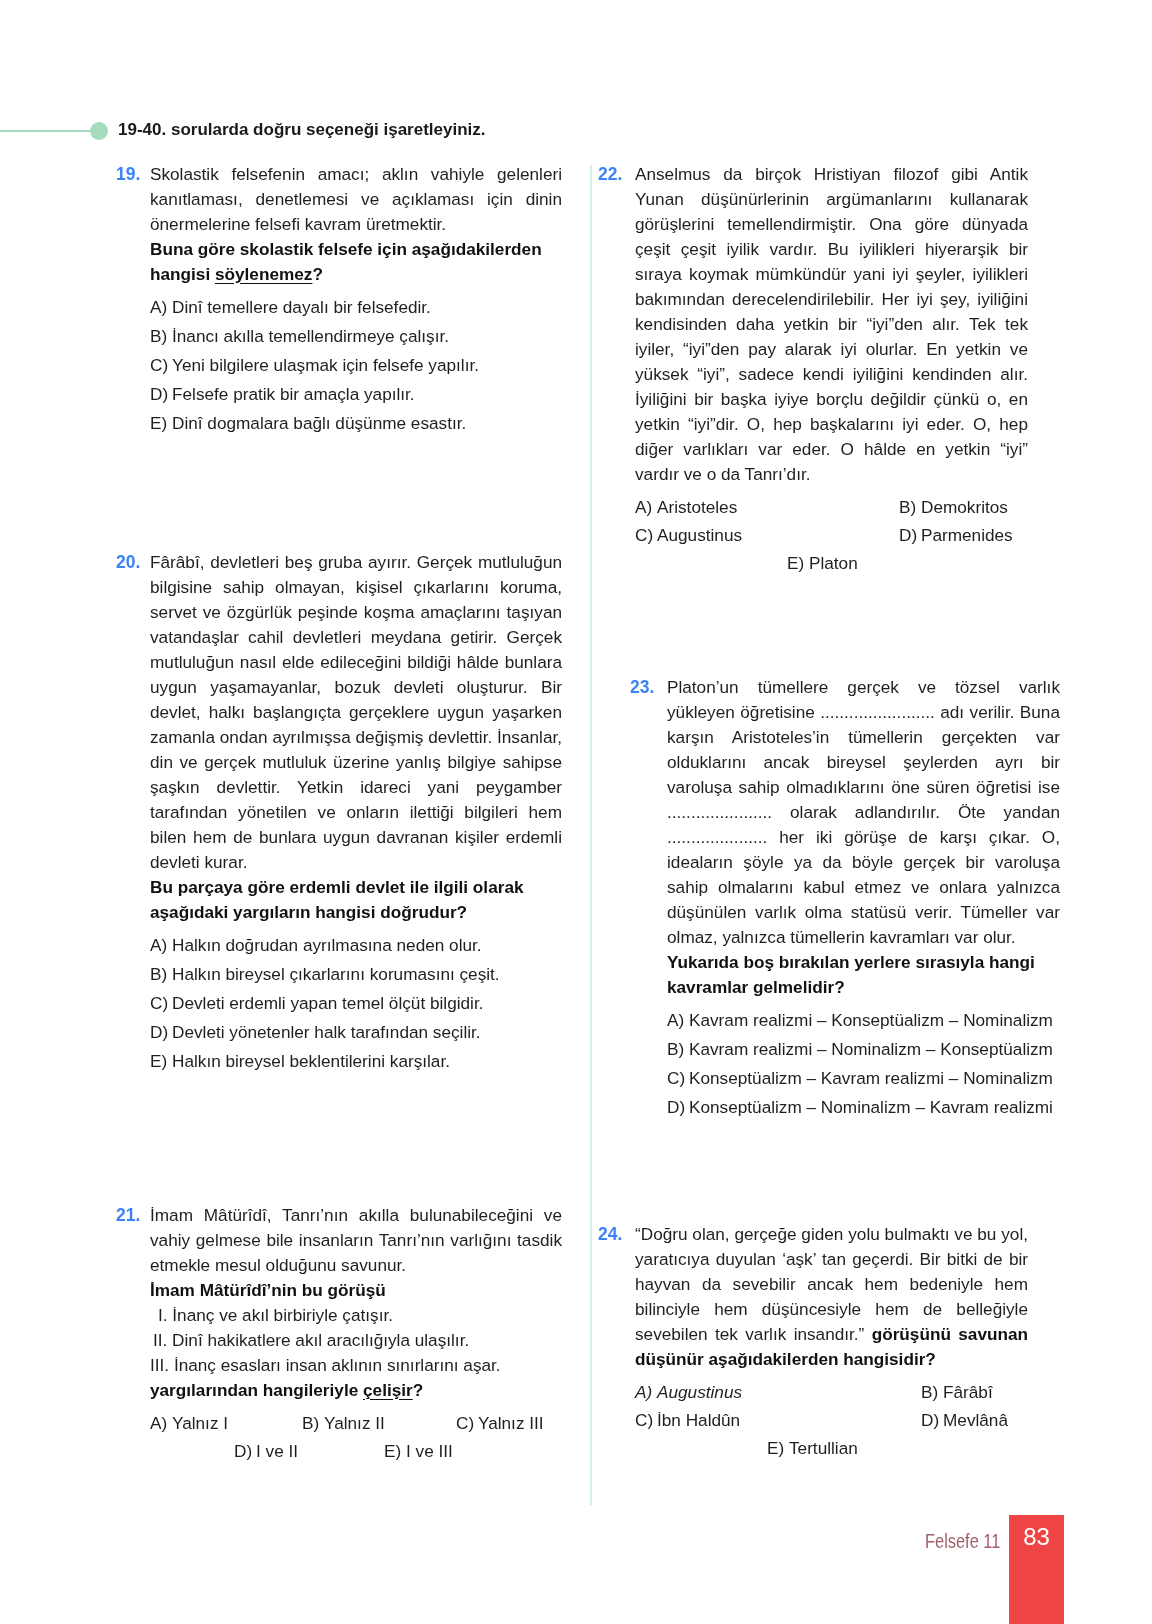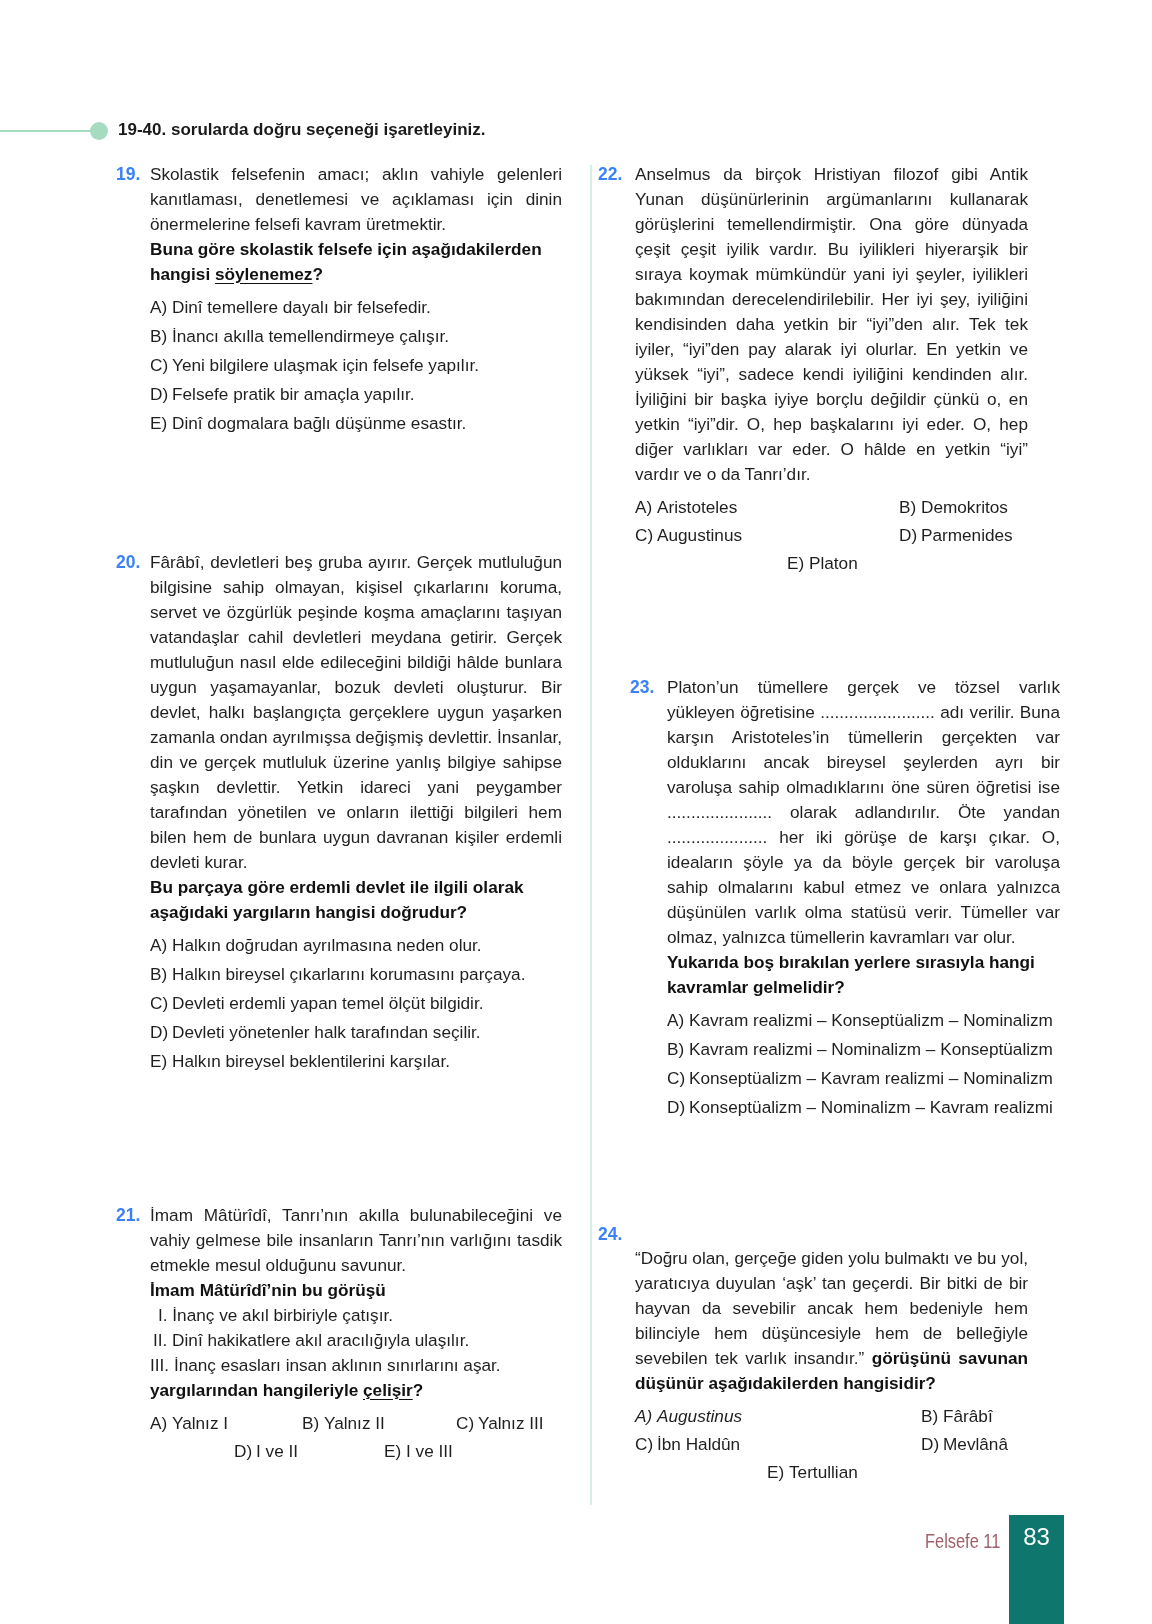--- a/index.html
+++ b/index.html
@@ -19,21 +19,21 @@
   .q .body { margin-left:34px; }
   .q .stem { text-align:justify; }
   .q .ask { font-weight:bold; color:#111; }
   .q .ask u { text-decoration:underline; text-underline-offset:3px; }
   .opts { margin-top:6px; }
   .opt { height:29px; line-height:29px; white-space:nowrap; }
   .opt .lbl { display:inline-block; width:22px; }
   .roman { padding-left:0; }
 
   .footer-text { position:absolute; left:925px; top:1530px; font-family:"Liberation Sans Narrow","Liberation Sans",sans-serif; font-size:20px; color:#a0606a; transform:scaleX(0.82); transform-origin:left top; white-space:nowrap; }
-  .page-box { position:absolute; left:1009px; top:1515px; width:55px; height:109px; background:#0f766e; }
+  .page-box { position:absolute; left:1009px; top:1515px; width:55px; height:109px; background:#ef4444; }
   .page-box .pn { position:absolute; left:0; top:8px; width:55px; text-align:center; color:#ffffff; font-size:24px; }
 </style>
 </head>
 <body>
 
 <div class="header">
   <div class="line"></div>
   <div class="dot"></div>
   <div class="title">19-40. sorularda doğru seçeneği işaretleyiniz.</div>
 </div>
@@ -55,21 +55,21 @@
   </div>
 </div>
 
 <div class="q" style="left:116px; top:550px; width:446px;">
   <span class="num">20.</span>
   <div class="body">
     <div class="stem">Fârâbî, devletleri beş gruba ayırır. Gerçek mutluluğun bilgisine sahip olmayan, kişisel çıkarlarını koruma, servet ve özgürlük peşinde koşma amaçlarını taşıyan vatandaşlar cahil devletleri meydana getirir. Gerçek mutluluğun nasıl elde edileceğini bildiği hâlde bunlara uygun yaşamayanlar, bozuk devleti oluşturur. Bir devlet, halkı başlangıçta gerçeklere uygun yaşarken zamanla ondan ayrılmışsa değişmiş devlettir. İnsanlar, din ve gerçek mutluluk üzerine yanlış bilgiye sahipse şaşkın devlettir. Yetkin idareci yani peygamber tarafından yönetilen ve onların ilettiği bilgileri hem bilen hem de bunlara uygun davranan kişiler erdemli devleti kurar.</div>
     <div class="ask">Bu parçaya göre erdemli devlet ile ilgili olarak aşağıdaki yargıların hangisi doğrudur?</div>
     <div class="opts">
       <div class="opt"><span class="lbl">A)</span><span>Halkın doğrudan ayrılmasına neden olur.</span></div>
-      <div class="opt"><span class="lbl">B)</span><span>Halkın bireysel çıkarlarını korumasını parçaya.</span></div>
+      <div class="opt"><span class="lbl">B)</span><span>Halkın bireysel çıkarlarını korumasını çeşit.</span></div>
       <div class="opt"><span class="lbl">C)</span><span>Devleti erdemli yapan temel ölçüt bilgidir.</span></div>
       <div class="opt"><span class="lbl">D)</span><span>Devleti yönetenler halk tarafından seçilir.</span></div>
       <div class="opt"><span class="lbl">E)</span><span>Halkın bireysel beklentilerini karşılar.</span></div>
     </div>
   </div>
 </div>
 
 <div class="q" style="left:116px; top:1203px; width:446px;">
   <span class="num">21.</span>
   <div class="body">
@@ -112,21 +112,21 @@
       <div class="opt"><span class="lbl">A)</span><span>Kavram realizmi – Konseptüalizm – Nominalizm</span></div>
       <div class="opt"><span class="lbl">B)</span><span>Kavram realizmi – Nominalizm – Konseptüalizm</span></div>
       <div class="opt"><span class="lbl">C)</span><span>Konseptüalizm – Kavram realizmi – Nominalizm</span></div>
       <div class="opt"><span class="lbl">D)</span><span>Konseptüalizm – Nominalizm – Kavram realizmi</span></div>
     </div>
   </div>
 </div>
 
 <div class="q" style="left:598px; top:1222px; width:430px;">
   <span class="num">24.</span>
-  <div class="body" style="margin-left:37px;margin-top:24px;">
+  <div class="body" style="margin-left:37px;">
     <div class="stem"><span>“Doğru olan, gerçeğe giden yolu bulmaktı ve bu yol, yaratıcıya duyulan ‘aşk’ tan geçerdi. Bir bitki de bir hayvan da sevebilir ancak hem bedeniyle hem bilinciyle hem düşüncesiyle hem de belleğiyle sevebilen tek varlık insandır.”</span><span class="ask"> görüşünü savunan düşünür aşağıdakilerden hangisidir?</span></div>
     <div class="opts" style="position:relative; height:86px;">
       <div class="opt" style="position:absolute; left:0; top:0;font-style:italic;"><span class="lbl">A)</span><span>Augustinus</span></div>
       <div class="opt" style="position:absolute; left:286px; top:0;"><span class="lbl">B)</span><span>Fârâbî</span></div>
       <div class="opt" style="position:absolute; left:0; top:28px;"><span class="lbl">C)</span><span>İbn Haldûn</span></div>
       <div class="opt" style="position:absolute; left:286px; top:28px;"><span class="lbl">D)</span><span>Mevlânâ</span></div>
       <div class="opt" style="position:absolute; left:132px; top:56px;"><span class="lbl">E)</span><span>Tertullian</span></div>
     </div>
   </div>
 </div>

